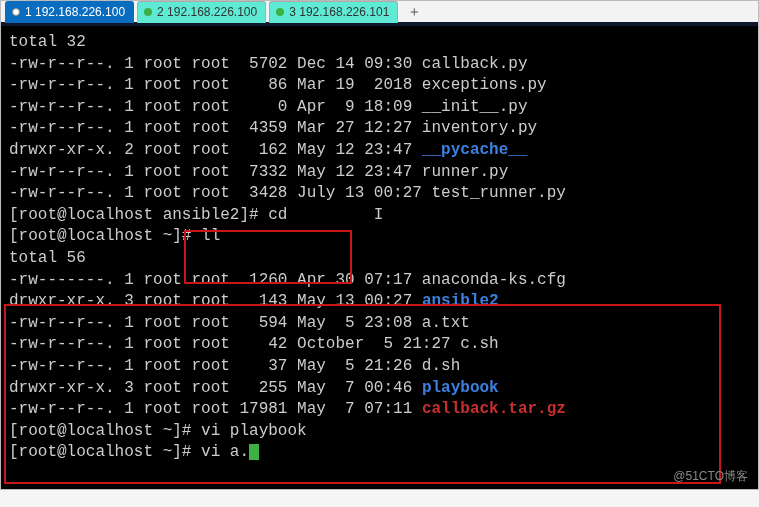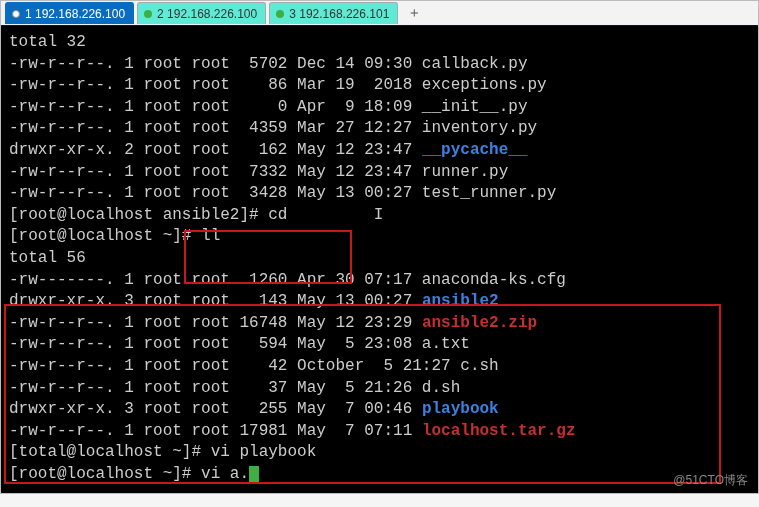--- a/index.html
+++ b/index.html
@@ -1,18 +1,18 @@
 <!DOCTYPE html>
 <html><head>
 <meta charset="utf-8">
 <style>
   * { margin: 0; padding: 0; box-sizing: border-box; }
   body { width: 759px; height: 507px; font-family: "Consolas","Courier New",monospace; font-size: 15px; background: #f5f5f5; overflow: hidden; }
   .window { background: #fff; border: 1px solid #bbb; }
-  .tabbar { display: flex; align-items: center; height: 25px; background: #f3f3f3; border-bottom: 1px solid #0f172a; padding-left: 4px; }
+  .tabbar { display: flex; align-items: center; height: 25px; background: #f3f3f3; border-bottom: 4px solid #0f172a; padding-left: 4px; }
   .tab { display: flex; align-items: center; height: 22px; padding: 0 8px 0 6px; margin-right: 3px; border: 1px solid #aaa; border-bottom: none; border-radius: 3px 3px 0 0; background: #5eead4; font-family: Arial,sans-serif; font-size: 12px; color: #333; gap: 5px; cursor: pointer; }
   .tab.active { background: #0a6cbf; color: #fff; border-color: #0a6cbf; }
   .dot { width: 8px; height: 8px; border-radius: 50%; display: inline-block; }
   .dot.green { background: #3cb043; }
   .dot.white { background: #fff; border: 1px solid #888; }
   .tabbar .plus { margin-left: 6px; color: #555; font-family: Arial; font-size: 14px; cursor: pointer; }
   .term { background: #000; color: #ccc; padding: 6px 8px 8px 8px; min-height: 463px; position: relative; }
   .line { white-space: pre; line-height: 1.35; font-size: 16px; }
   .dir { color: #3d80e0; font-weight: bold; text-align: right; }
   .arch { color: #c62f2f; font-weight: bold; }
@@ -46,32 +46,31 @@
   </div>
   <div class="term">
     <div id="termbody">
         <div class="line">total 32</div>
         <div class="line">-rw-r--r--. 1 root root  5702 Dec 14 09:30 callback.py</div>
         <div class="line">-rw-r--r--. 1 root root    86 Mar 19  2018 exceptions.py</div>
         <div class="line">-rw-r--r--. 1 root root     0 Apr  9 18:09 __init__.py</div>
         <div class="line">-rw-r--r--. 1 root root  4359 Mar 27 12:27 inventory.py</div>
         <div class="line">drwxr-xr-x. 2 root root   162 May 12 23:47 <span class="dir">__pycache__</span></div>
         <div class="line">-rw-r--r--. 1 root root  7332 May 12 23:47 runner.py</div>
-        <div class="line">-rw-r--r--. 1 root root  3428 May 13 00:27 test_runner.py</div>
+        <div class="line">-rw-r--r--. 1 root root  3428 July 13 00:27 test_runner.py</div>
         <div class="line">[root@localhost ansible2]# cd         <span class="textcur">I</span></div>
         <div class="line">[root@localhost ~]# ll</div>
         <div class="line">total 56</div>
         <div class="line">-rw-------. 1 root root  1260 Apr 30 07:17 anaconda-ks.cfg</div>
         <div class="line">drwxr-xr-x. 3 root root   143 May 13 00:27 <span class="dir">ansible2</span></div>
-        <div class="line">-rw-r--r--. 1 root root 16748 May 12 23:29 <span class="arch">ansible2.zip</span></div>
         <div class="line">-rw-r--r--. 1 root root   594 May  5 23:08 a.txt</div>
         <div class="line">-rw-r--r--. 1 root root    42 October  5 21:27 c.sh</div>
         <div class="line">-rw-r--r--. 1 root root    37 May  5 21:26 d.sh</div>
         <div class="line">drwxr-xr-x. 3 root root   255 May  7 00:46 <span class="dir">playbook</span></div>
-        <div class="line">-rw-r--r--. 1 root root 17981 May  7 07:11 <span class="arch">localhost.tar.gz</span></div>
-        <div class="line">[total@localhost ~]# vi playbook</div>
+        <div class="line">-rw-r--r--. 1 root root 17981 May  7 07:11 <span class="arch">callback.tar.gz</span></div>
+        <div class="line">[root@localhost ~]# vi playbook</div>
         <div class="line">[root@localhost ~]# vi a.<span class="cursor"></span></div>
       </div>
     <div class="box1"></div>
     <div class="box2"></div>
     <div class="watermark">@51CTO博客</div>
   </div>
 </div>
 
 </body></html>

